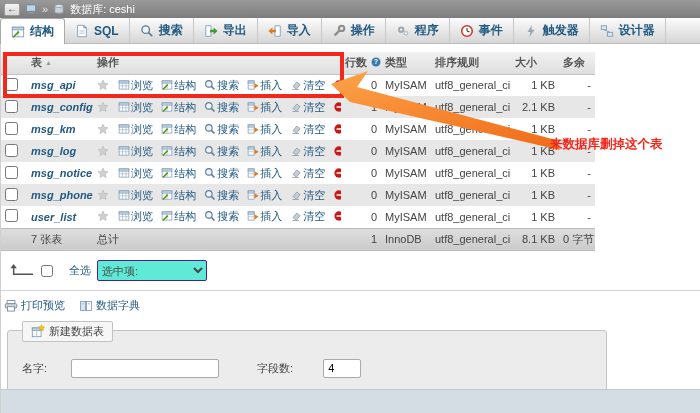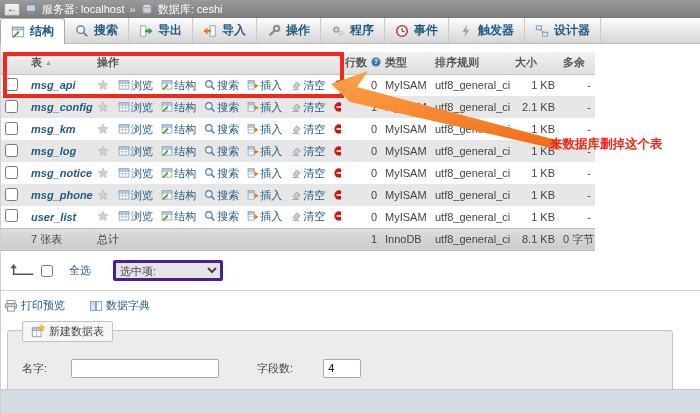--- a/index.html
+++ b/index.html
@@ -60,32 +60,32 @@
   .sortarrow { font-size:7px; color:#999; vertical-align:1px; }
   tfoot td {
     background:linear-gradient(#dedede,#cbcbcb); font-weight:normal;
     border-top:1px solid #bbb; border-bottom:1px solid #bbb;
   }
 
   
   .checkall-row { display:flex; align-items:center; gap:6px; margin:8px 0 0 8px; height:24px; }
   .checkall-row input[type=checkbox]{ width:12px; height:12px; }
   .linklike { color:#235a81; cursor:pointer; text-decoration:none;margin-left:10px; }
-  .withsel { margin-left:16px; width:110px; height:21px; font-size:11px; color:#444;
-             border:3px solid #4c1d95; border-radius:2px; background:#e5e5e5; }
+  .withsel { margin-left:0; width:110px; height:21px; font-size:11px; color:#444;
+             border:1px solid #4c1d95; border-radius:2px; background:#5eead4; }
   .markall-icon { width:26px; height:15px; }
 
   .divider { border:none; border-top:1px solid #d2d2d2; margin:7px 0 0 0; }
 
-  .print-row { display:flex; align-items:center; gap:24px; margin:7px 0 0 3px; height:16px; }
+  .print-row { display:flex; align-items:center; gap:14px; margin:7px 0 0 3px; height:16px; }
   .print-row .plink { display:flex; align-items:center; gap:3px; color:#235a81; cursor:pointer; }
 
   
   .create-fs {
-    position:relative; margin:16px 0 0 6px; width:666px; height:62px;
+    position:relative; margin:16px 0 0 6px; width:600px; height:62px;
     background:#ececec; border:1px solid #c3c3c3; border-radius:3px;
   }
   .create-legend {
     position:absolute; top:-10px; left:14px; background:#f6f6f6;
     border:1px solid #c3c3c3; border-radius:2px; padding:2px 8px;
     display:flex; align-items:center; gap:4px; color:#444; font-size:11px;
   }
   .create-form { display:flex; align-items:center; gap:24px; padding:28px 0 0 14px; }
   .create-form input {
     border:1px solid #aaa; border-radius:2px; height:19px; font-size:11px; padding:0 4px;
@@ -226,37 +226,42 @@
       <path d="M5 4 L5 12 L26 12" fill="none" stroke="#555" stroke-width="1.6"></path>
     </symbol>
   </defs>
 </svg>
 
 <div class="topbar">
   <div class="backbtn">←</div>
   <svg class="i12">
       <use href="#d-monitor"></use>
     </svg>
-  <a class="crumb">服务器: localhost</a>
   <span class="sep">»</span>
   <svg class="i12">
       <use href="#d-query"></use>
     </svg>
   <a class="crumb">数据库: ceshi</a>
 </div>
 
 <div class="tabbar">
 
     <div class="tab active">
       <svg class="i14">
         <use href="#d-structure"></use>
       </svg>
       <span>结构</span>
     </div>
 
+    <div class="tab">
+      <svg class="i14">
+        <use href="#d-sql"></use>
+      </svg>
+      <span>SQL</span>
+    </div>
 
     <div class="tab">
       <svg class="i14">
         <use href="#d-search"></use>
       </svg>
       <span>搜索</span>
     </div>
 
 
     <div class="tab">

